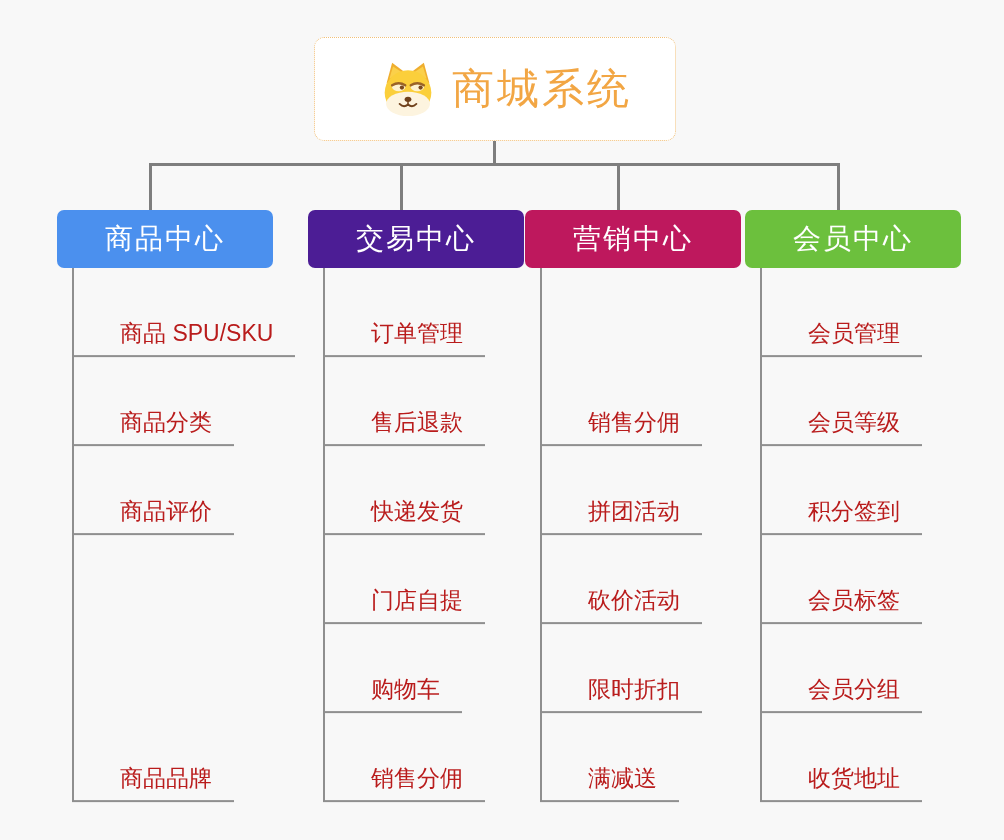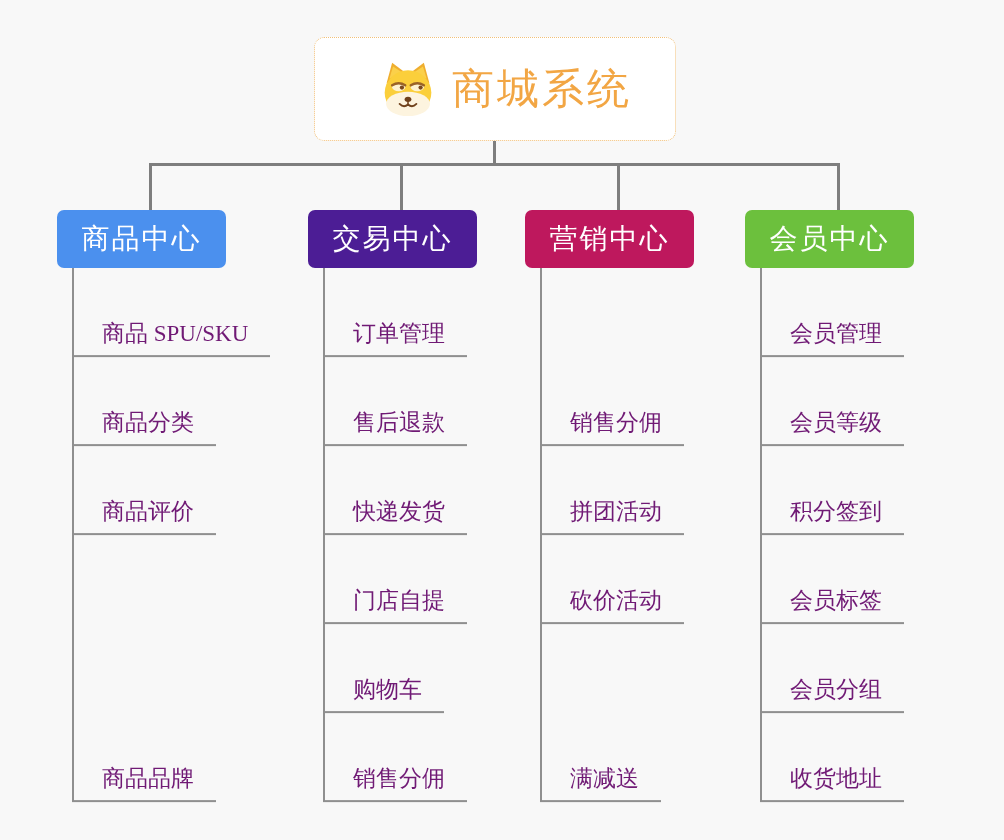--- a/index.html
+++ b/index.html
@@ -22,37 +22,37 @@
   }
   .dog{width:60px;height:56px;display:block;}
   
   .line{position:absolute;}
   .stem{left:493px;top:141px;width:3px;height:23px;}
   .hline{left:149px;top:163px;width:691px;height:3px;}
   .drop{top:166px;width:3px;height:44px;}
   .d0{left:149px}.d1{left:400px}.d2{left:617px}.d3{left:837px}
   
   .branch{
-    position:absolute;top:210px;width:169px;height:58px;
+    position:absolute;top:210px;width:216px;height:58px;
     border-radius:7px;color:#ffffff;
     font-size:28px;letter-spacing:2px;
     display:flex;align-items:center;justify-content:center;
     cursor:default;
   }
   .b0{left:57px}.b1{left:308px}.b2{left:525px}.b3{left:745px}
   
   .trunk{top:268px;width:2px;height:534px;}
   .t0{left:72px}.t1{left:323px}.t2{left:540px}.t3{left:760px}
   
   .child{
     position:absolute;transform:translateY(-100%);
-    padding:0 22px 6px 30px;
+    padding:0 22px 6px 48px;
     border-bottom:2px solid #8f8f8f;
-    font-size:23px;color:#701a75;line-height:1.3;
-    white-space:nowrap;cursor:default;font-family:Liberation Serif, serif;
+    font-size:23px;color:#b91c1c;line-height:1.3;
+    white-space:nowrap;cursor:default;
   }
   .c0{left:72px}.c1{left:323px}.c2{left:540px}.c3{left:760px}
   .r0{top:357px}.r1{top:446px}.r2{top:535px}.r3{top:624px}.r4{top:713px}.r5{top:802px}
 </style>
 </head>
 <body>
 
 <div class="canvas" style="background: rgb(248, 248, 248);">
 
   <div class="root" style="border-color: rgb(242, 192, 120); padding-left: 20px;">
@@ -103,20 +103,21 @@
   <div class="child c1 r0">订单管理</div>
   <div class="child c1 r1">售后退款</div>
   <div class="child c1 r2">快递发货</div>
   <div class="child c1 r3">门店自提</div>
   <div class="child c1 r4">购物车</div>
   <div class="child c1 r5">销售分佣</div>
 
   <div class="child c2 r1">销售分佣</div>
   <div class="child c2 r2">拼团活动</div>
   <div class="child c2 r3">砍价活动</div>
+  <div class="child c2 r4">限时折扣</div>
   <div class="child c2 r5">满减送</div>
 
   <div class="child c3 r0">会员管理</div>
   <div class="child c3 r1">会员等级</div>
   <div class="child c3 r2">积分签到</div>
   <div class="child c3 r3">会员标签</div>
   <div class="child c3 r4">会员分组</div>
   <div class="child c3 r5">收货地址</div>
 
 </div>

